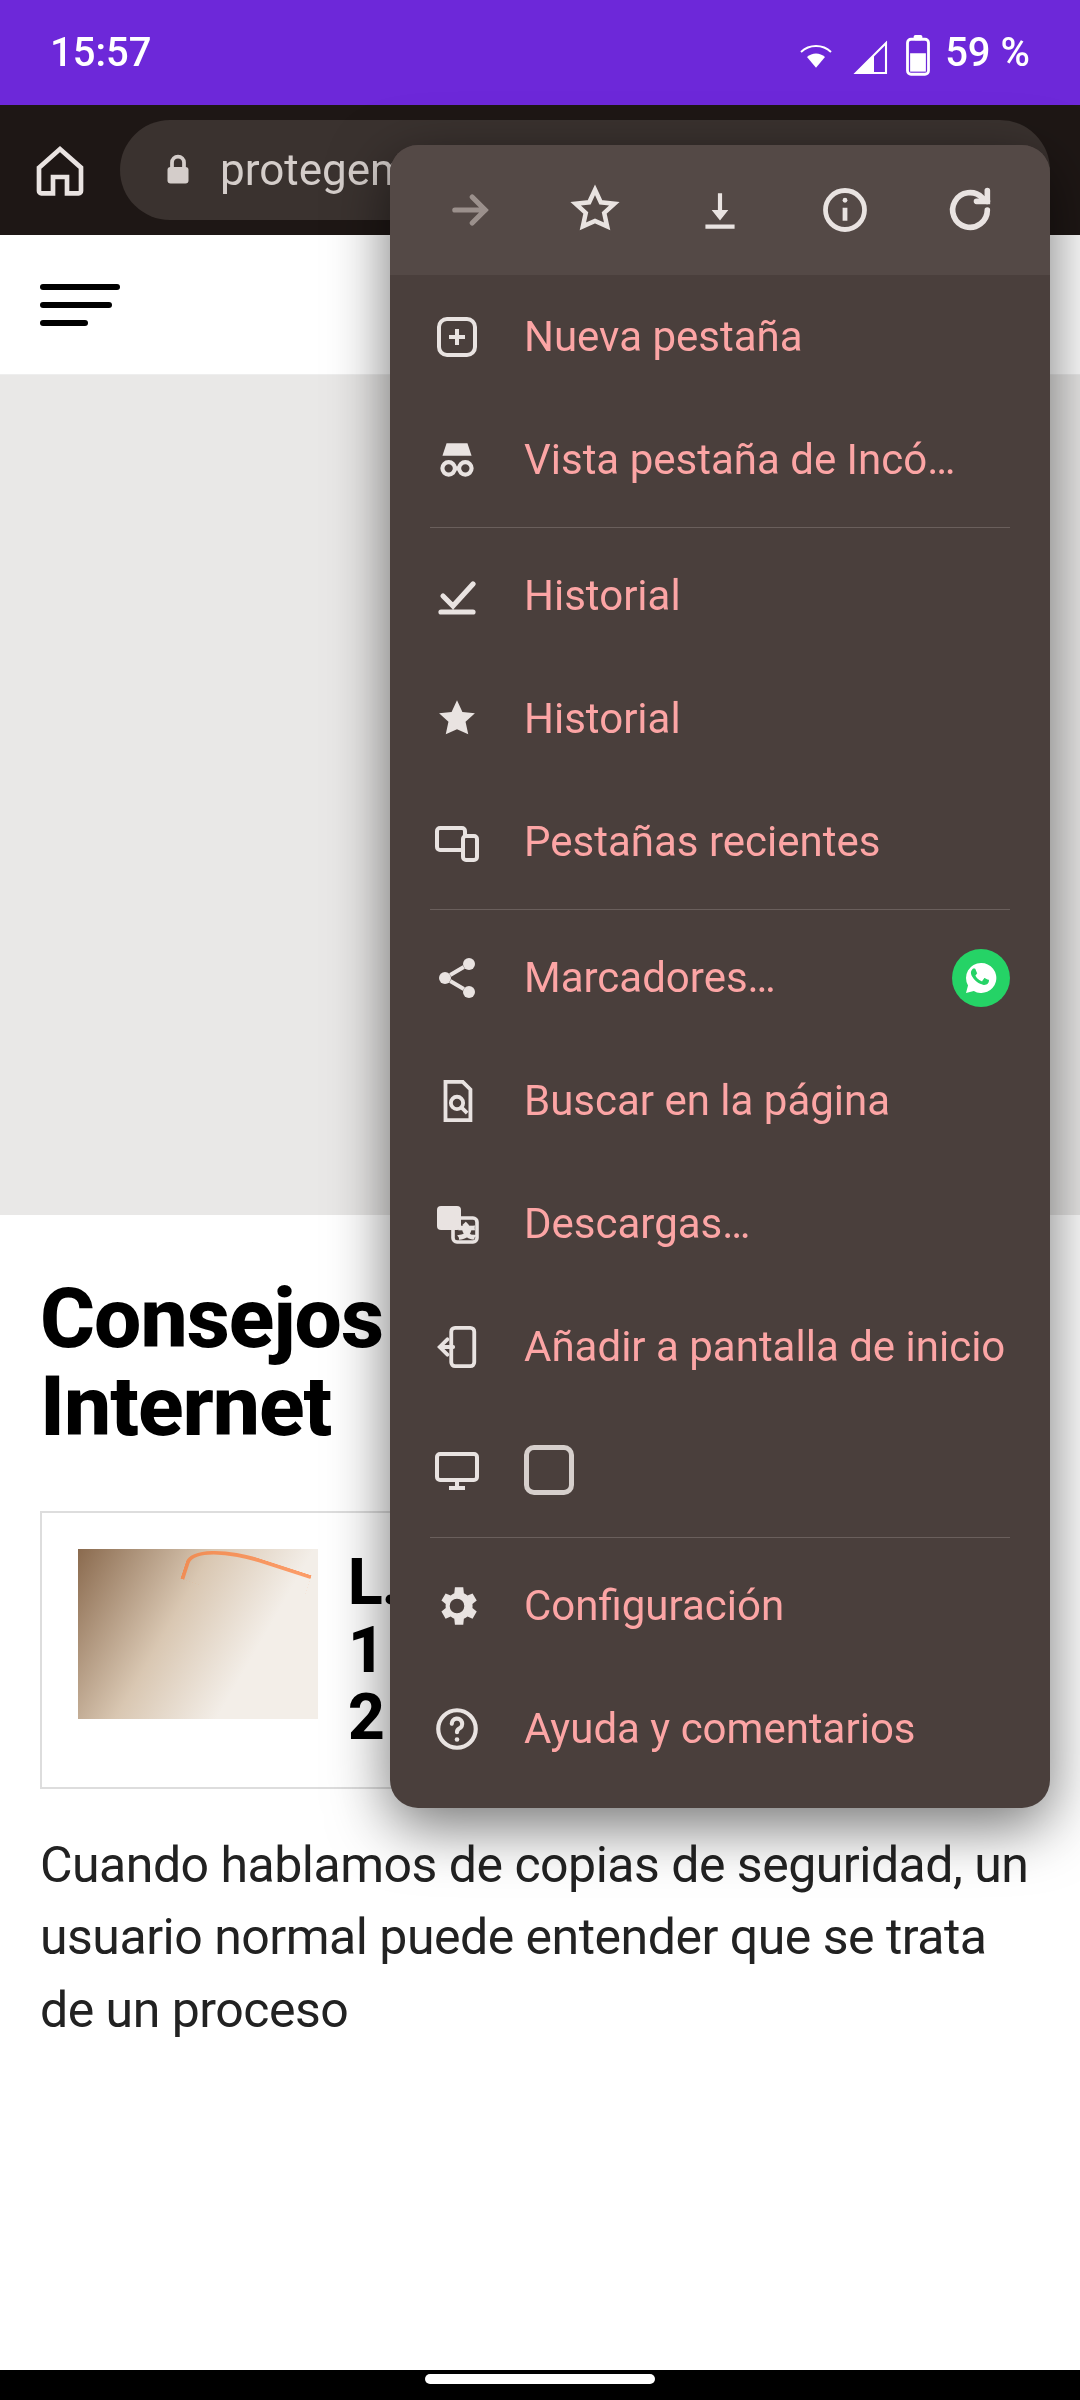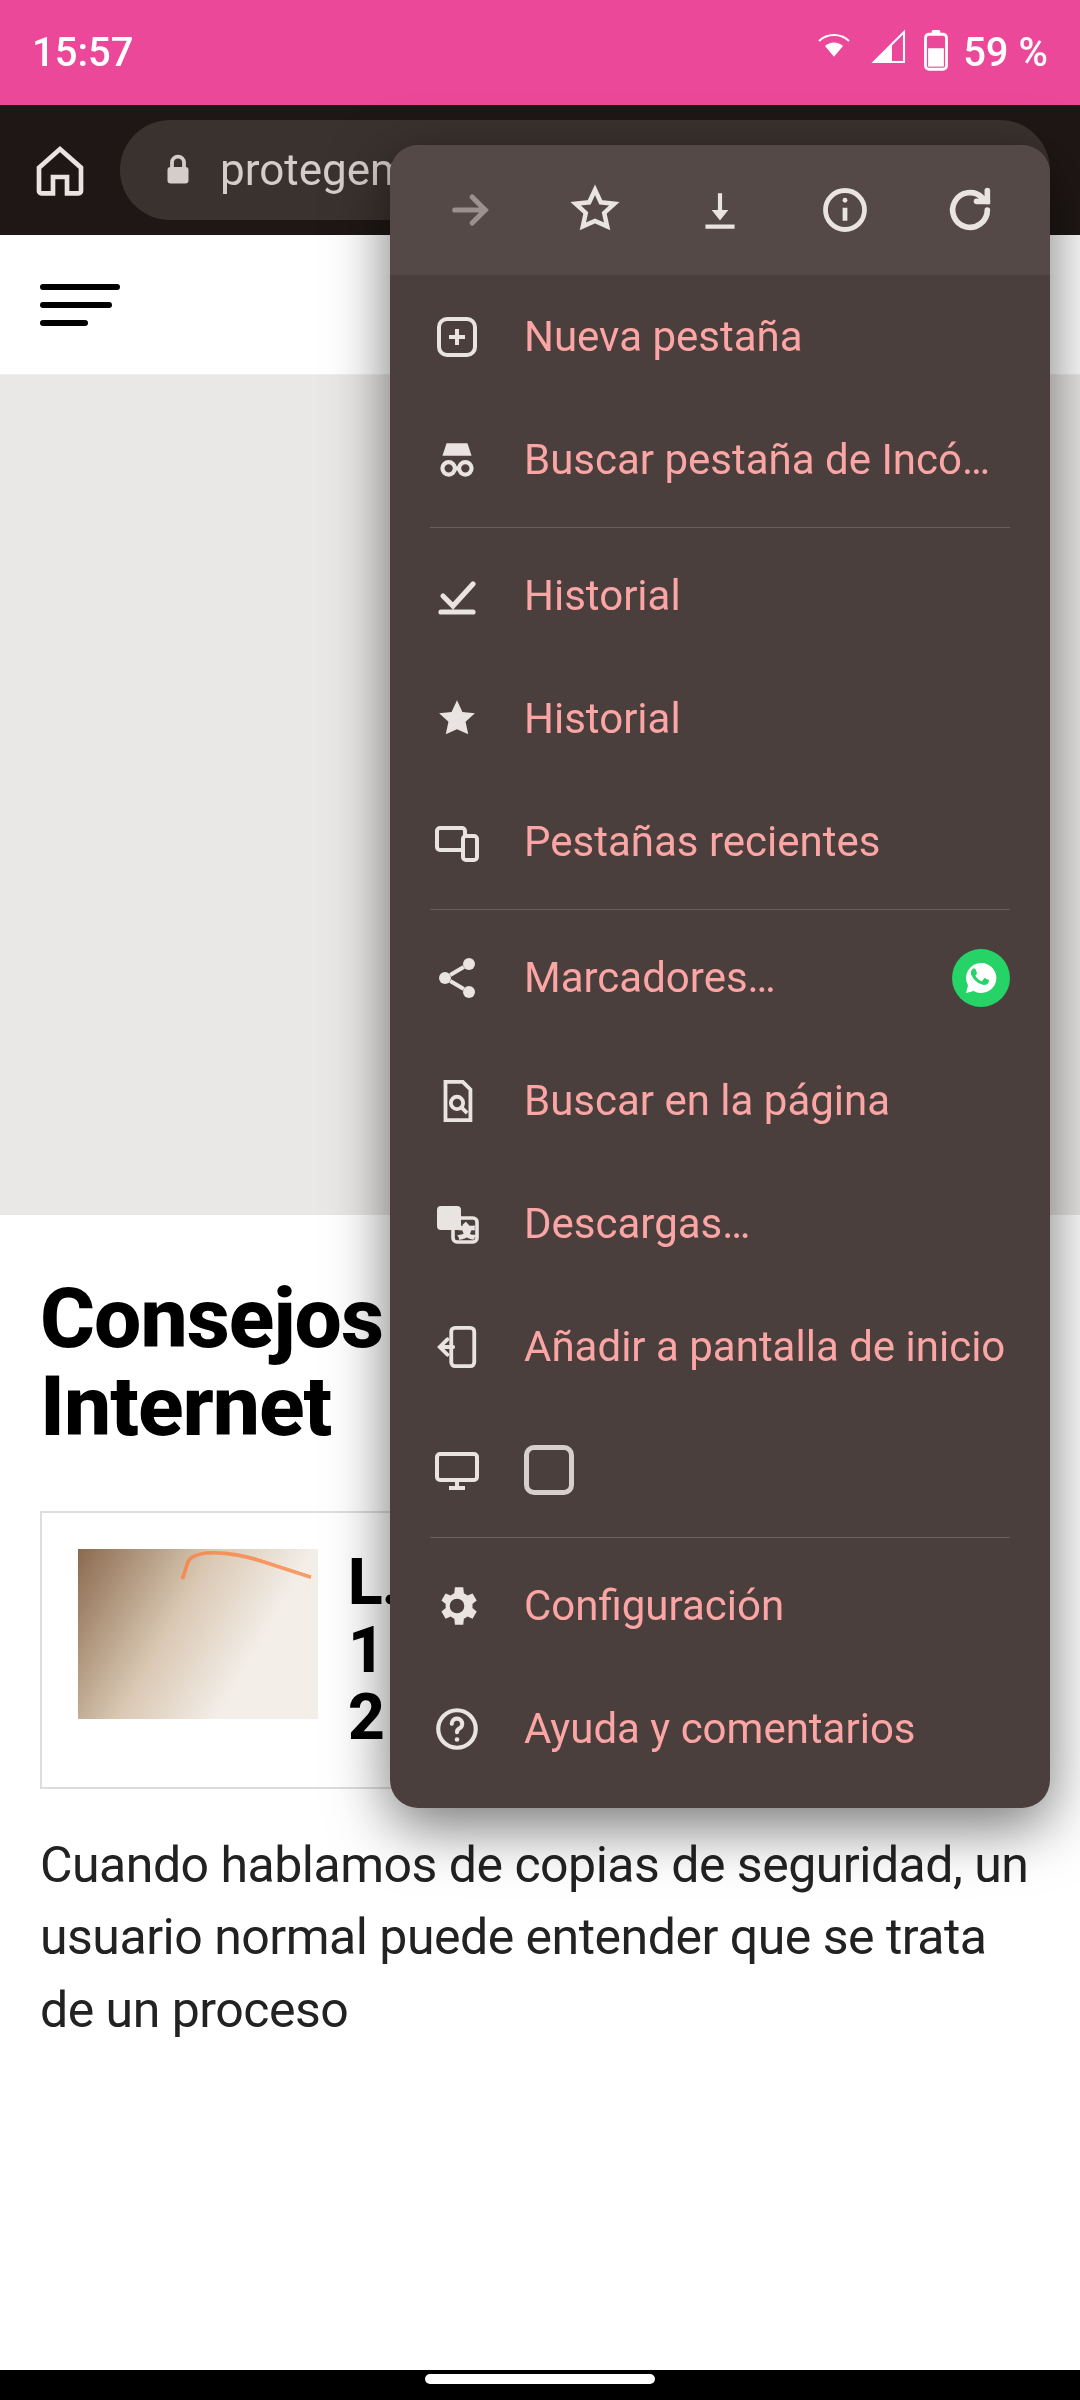--- a/index.html
+++ b/index.html
@@ -6,30 +6,30 @@
   body {
     width: 1080px;
     height: 2400px;
     background: #000;
     font-family: Roboto, -apple-system, sans-serif;
     position: relative;
     overflow: hidden;
   }
   .status-bar {
     height: 105px;
-    background: #ec4899;
+    background: #6d28d9;
     display: flex;
     justify-content: space-between;
     align-items: center;
-    padding: 0 32px;
+    padding: 0 50px;
     color: #fff;
     font-size: 40px;
     font-weight: 500;
   }
-  .status-right { display: flex; align-items: flex-start; gap: 14px; }
+  .status-right { display: flex; align-items: flex-end; gap: 14px; }
   .status-right svg { fill: #fff; }
   .browser-bar {
     height: 130px;
     background: #1e1715;
     display: flex;
     align-items: center;
     padding: 0 30px;
     gap: 30px;
   }
   .home-btn {
@@ -291,21 +291,21 @@
   </div>
   <div class="menu-item">
     <span class="mi-icon">
         <svg width="50" height="50" viewBox="0 0 24 24" fill="#e9e3e1">
           <path d="M5 10l2-6h10l2 6z"></path>
           <circle cx="8" cy="16" r="3" fill="none" stroke="#e9e3e1" stroke-width="2"></circle>
           <circle cx="16" cy="16" r="3" fill="none" stroke="#e9e3e1" stroke-width="2"></circle>
           <path d="M11 16h2" stroke="#e9e3e1" stroke-width="2"></path>
         </svg>
       </span>
-    <span class="mi-label">Buscar pestaña de Incó…</span>
+    <span class="mi-label">Vista pestaña de Incó…</span>
   </div>
 
   <div class="menu-sep"></div>
 
   <div class="menu-item">
     <span class="mi-icon">
         <svg width="48" height="48" viewBox="0 0 24 24" fill="none" stroke="#e9e3e1" stroke-width="2.6" stroke-linecap="round">
           <path d="M5 12l5 5L20 6M4 20h16"></path>
         </svg>
       </span>

